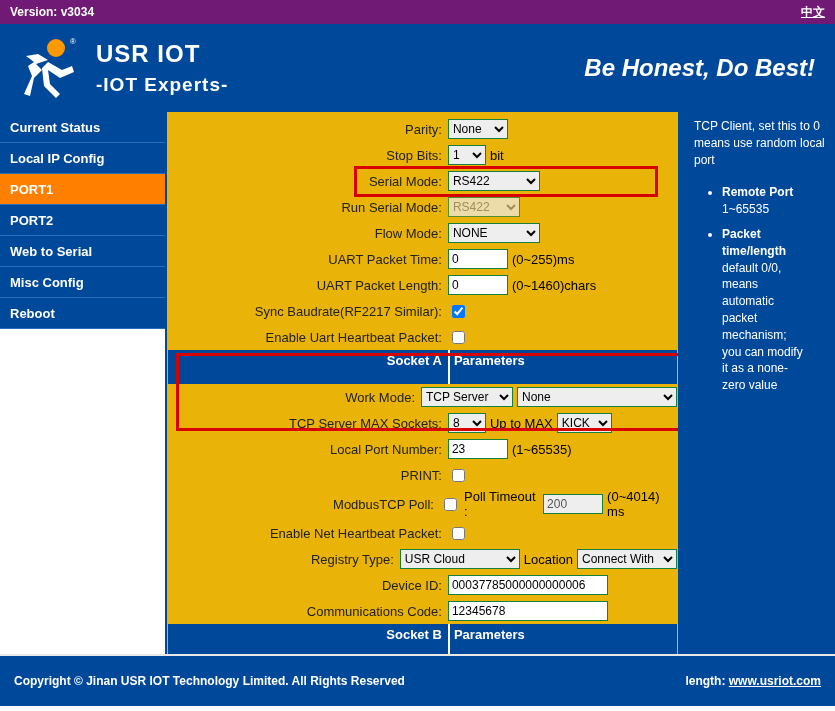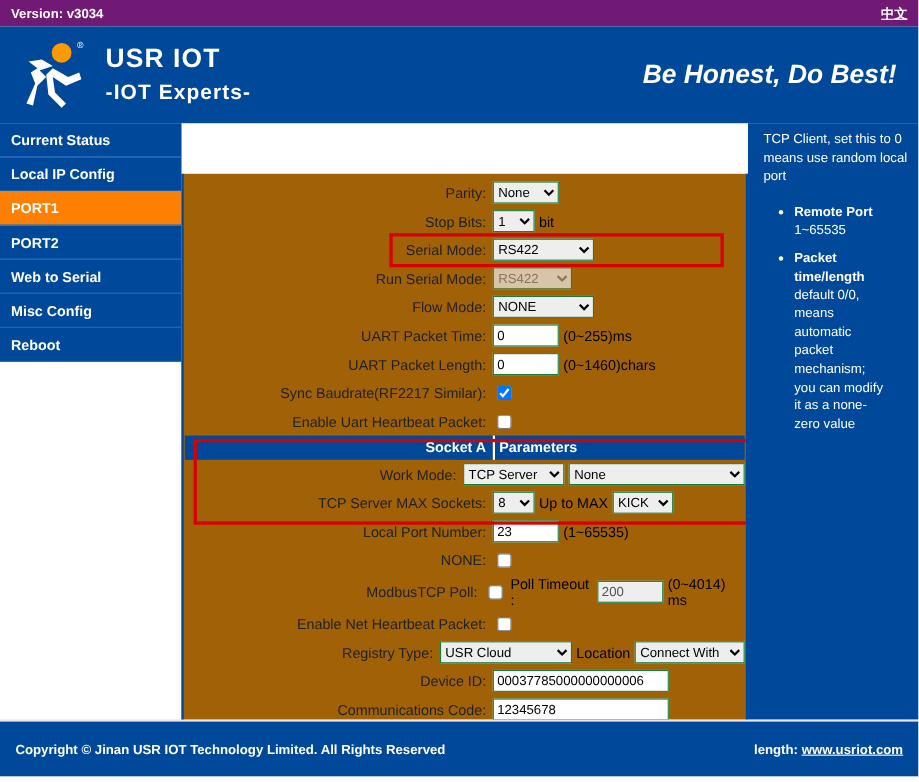--- a/index.html
+++ b/index.html
@@ -62,27 +62,26 @@
     color: #fff;
     font-weight: bold;
     border-bottom: 1px solid #2a6cb7;
     font-size: 13px;
     cursor: pointer;
     background: #004899;
   }
   .sidebar-item.active { background: #ff7f00; }
   .main {
     flex: 1;
-    background: #a16207;
+    background: #eab308;
     overflow: hidden;
     padding: 0 1px;
     border-left: 2px solid #004899;
     border-right: 2px solid #004899;
     position: relative;
-    margin-top: 46px;
   }
   .main-inner{
     padding: 4px 0;
   }
   .form-row {
     display: flex;
     align-items: center;
     min-height: 26px;
     padding: 1px 0;
   }
@@ -97,21 +96,21 @@
   select, input[type=text] {
     font-size: 12px;
     height: 20px;
     border: 1px solid #15803d;
     background:#eee;
   }
   select{background:#eee;}
   input[type=text]{background:#fff;padding-left:3px;}
   .section-header {
     display: flex;
-    height: 22px;
+    height: 34px;
     font-weight: bold;
     color: #fff;
     font-size: 13px;
   }
   .section-header .left {
     width: 55%;
     text-align: right;
     padding-right: 6px;
     background: #004899;
     line-height:22px;
@@ -282,21 +281,21 @@
       </div>
     </div>
     <div class="form-row">
       <div class="form-label">Local Port Number:</div>
       <div class="form-field">
             <input type="text" style="width: 60px;" value="23">
             <span>(1~65535)</span>
           </div>
     </div>
     <div class="form-row">
-      <div class="form-label">NONE:</div>
+      <div class="form-label">PRINT:</div>
       <div class="form-field">
             <input type="checkbox" style="">
           </div>
     </div>
     <div class="form-row">
       <div class="form-label">ModbusTCP Poll:</div>
       <div class="form-field">
         <input type="checkbox" style="">
         <span>Poll Timeout :</span>
         <input type="text" style="width: 60px; background: rgb(238, 238, 238);" disabled="" value="200">

